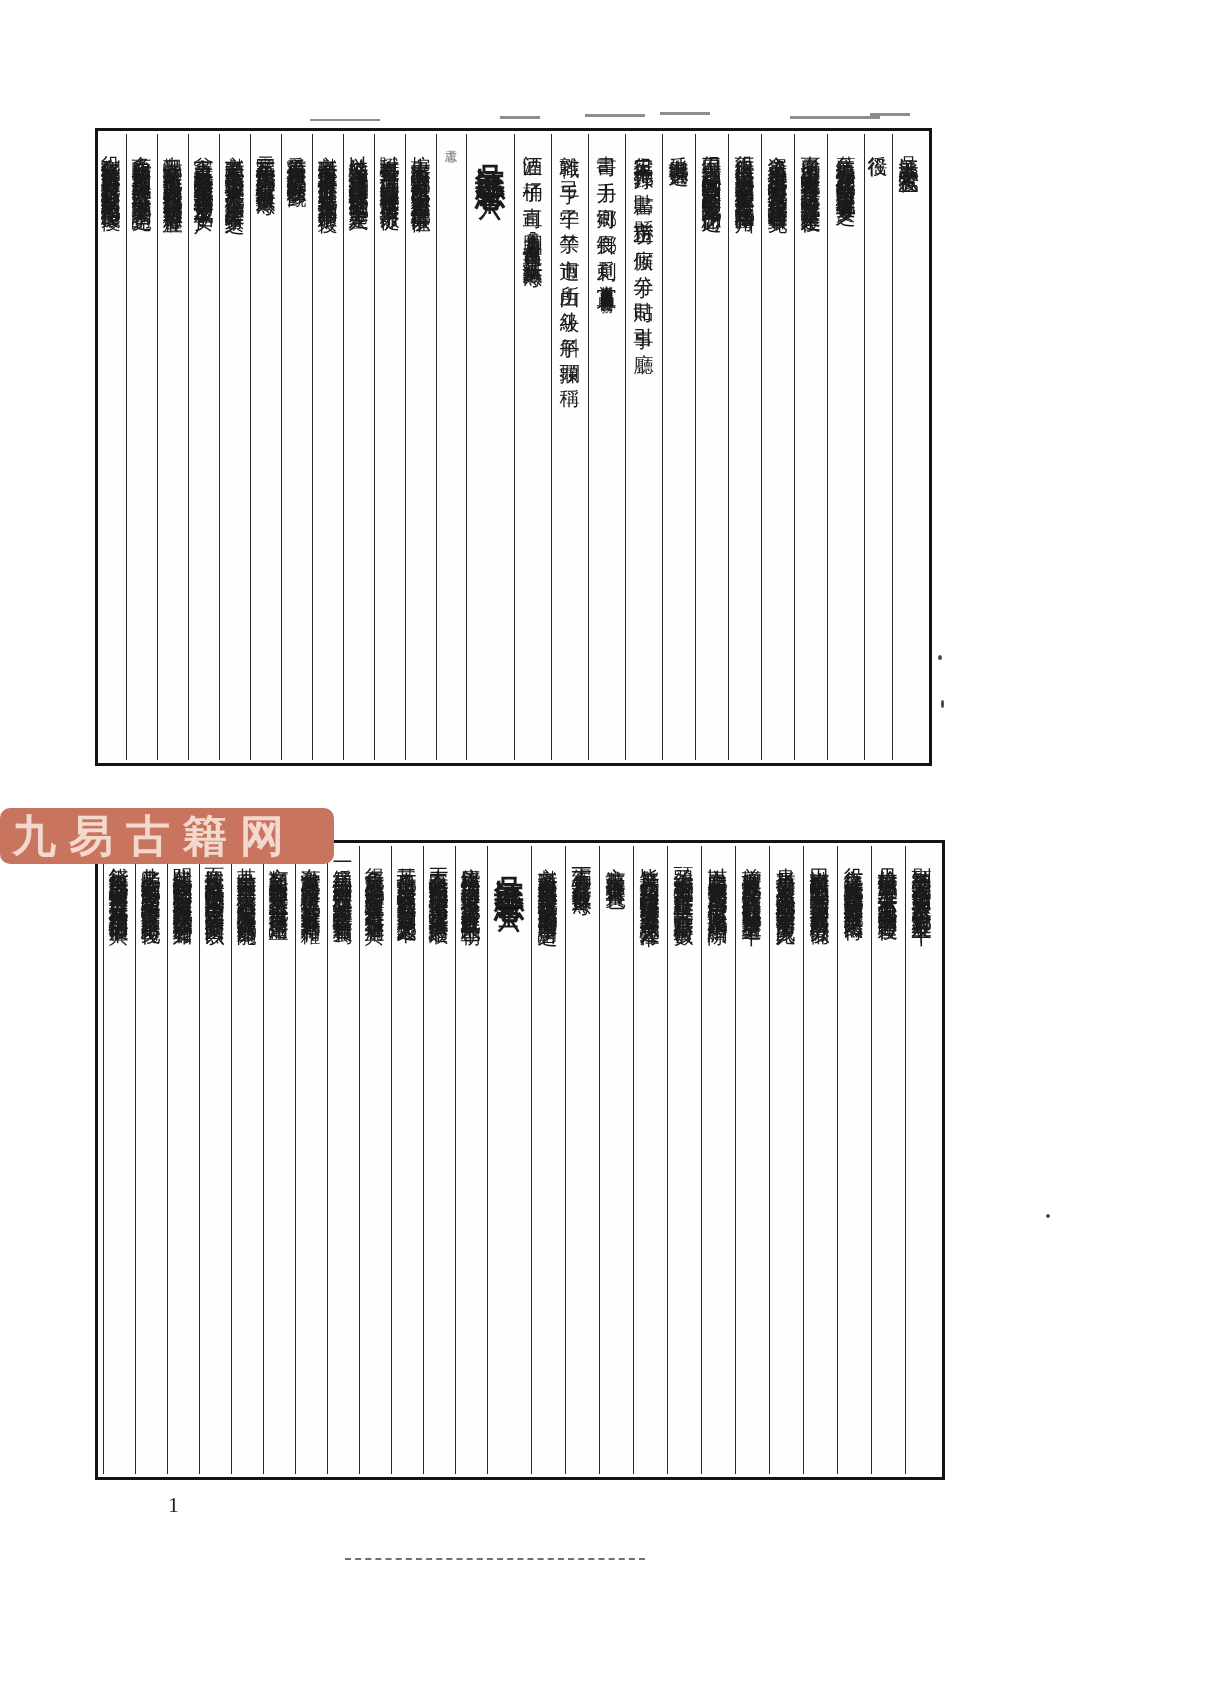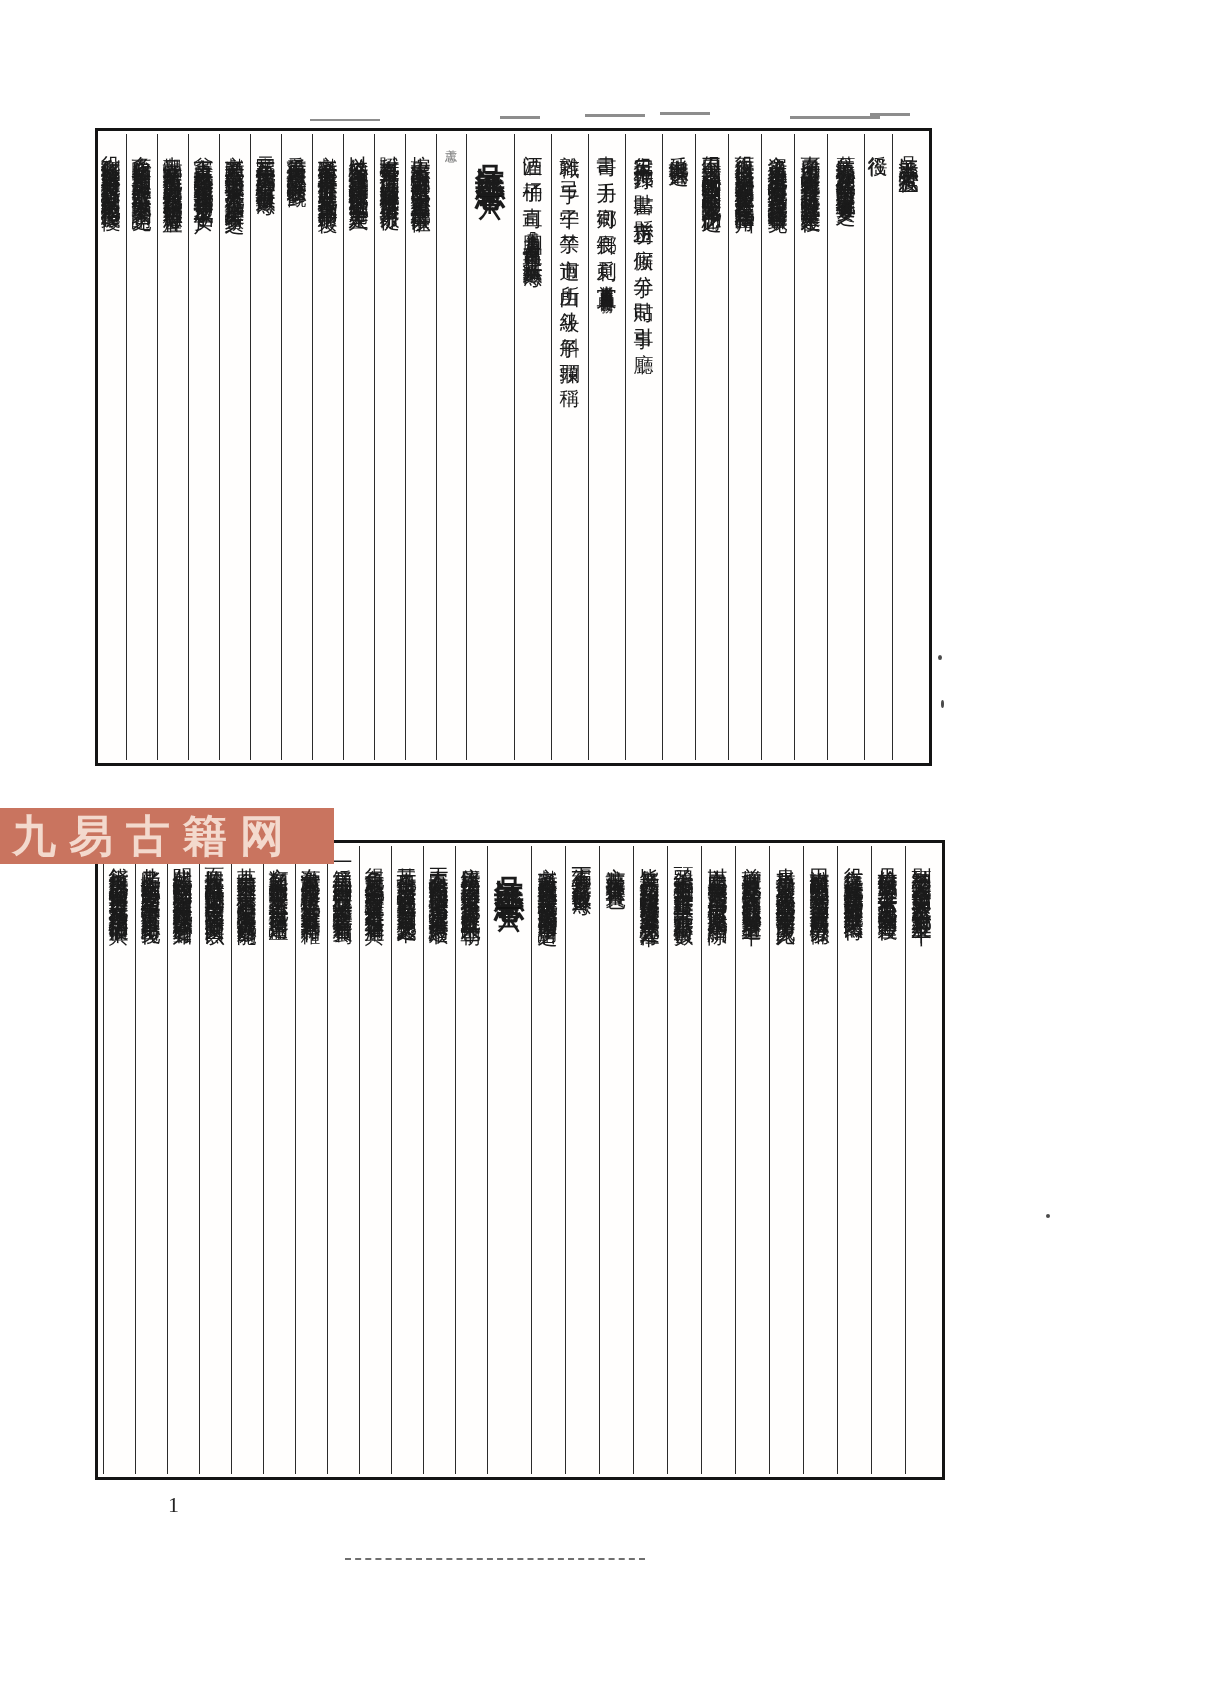--- a/index.html
+++ b/index.html
@@ -18,21 +18,21 @@
   .title-col{font-weight:600;}
   .bt{font-size:30px;letter-spacing:5px;font-weight:700;}
   .fishtail{display:inline-block;width:34px;height:46px;background:#0c0c0c;margin:8px 0 2px 0;
             clip-path:polygon(0 0,100% 0,100% 100%,50% 58%,0 100%);}
   .chev{font-size:22px;font-weight:700;letter-spacing:0;}
   .vol{font-size:22px;letter-spacing:4px;font-weight:700;}
   .sect{font-size:11.5px;letter-spacing:0;font-weight:400;}
   .folio{display:inline-block;font-size:20px;font-weight:700;border-bottom:2px solid #111;
          padding:4px 1px 7px 1px;}
   #watermark{position:absolute;left:0;top:808px;width:334px;height:56px;background:#c9745f;
-             z-index:20;display:flex;align-items:center;}
+             z-index:20;display:flex;align-items:center;border-radius:10px;}
   #watermark span{font-size:44px;font-weight:700;letter-spacing:13px;color:#f3d9cd;
                   padding-left:12px;font-family:"Liberation Sans","DejaVu Sans",sans-serif;
                   white-space:nowrap;}
   #page-num{position:absolute;left:168px;top:1492px;font-size:22px;color:#222;}
   .artifact{position:absolute;background:#8d8d8d;}
   #dash-rule{position:absolute;left:345px;top:1558px;width:300px;height:0;
              border-top:2px dashed #6f6f6f;}
   .speck{position:absolute;background:#4a4a4a;border-radius:50%;}
 </style>
 </head>

